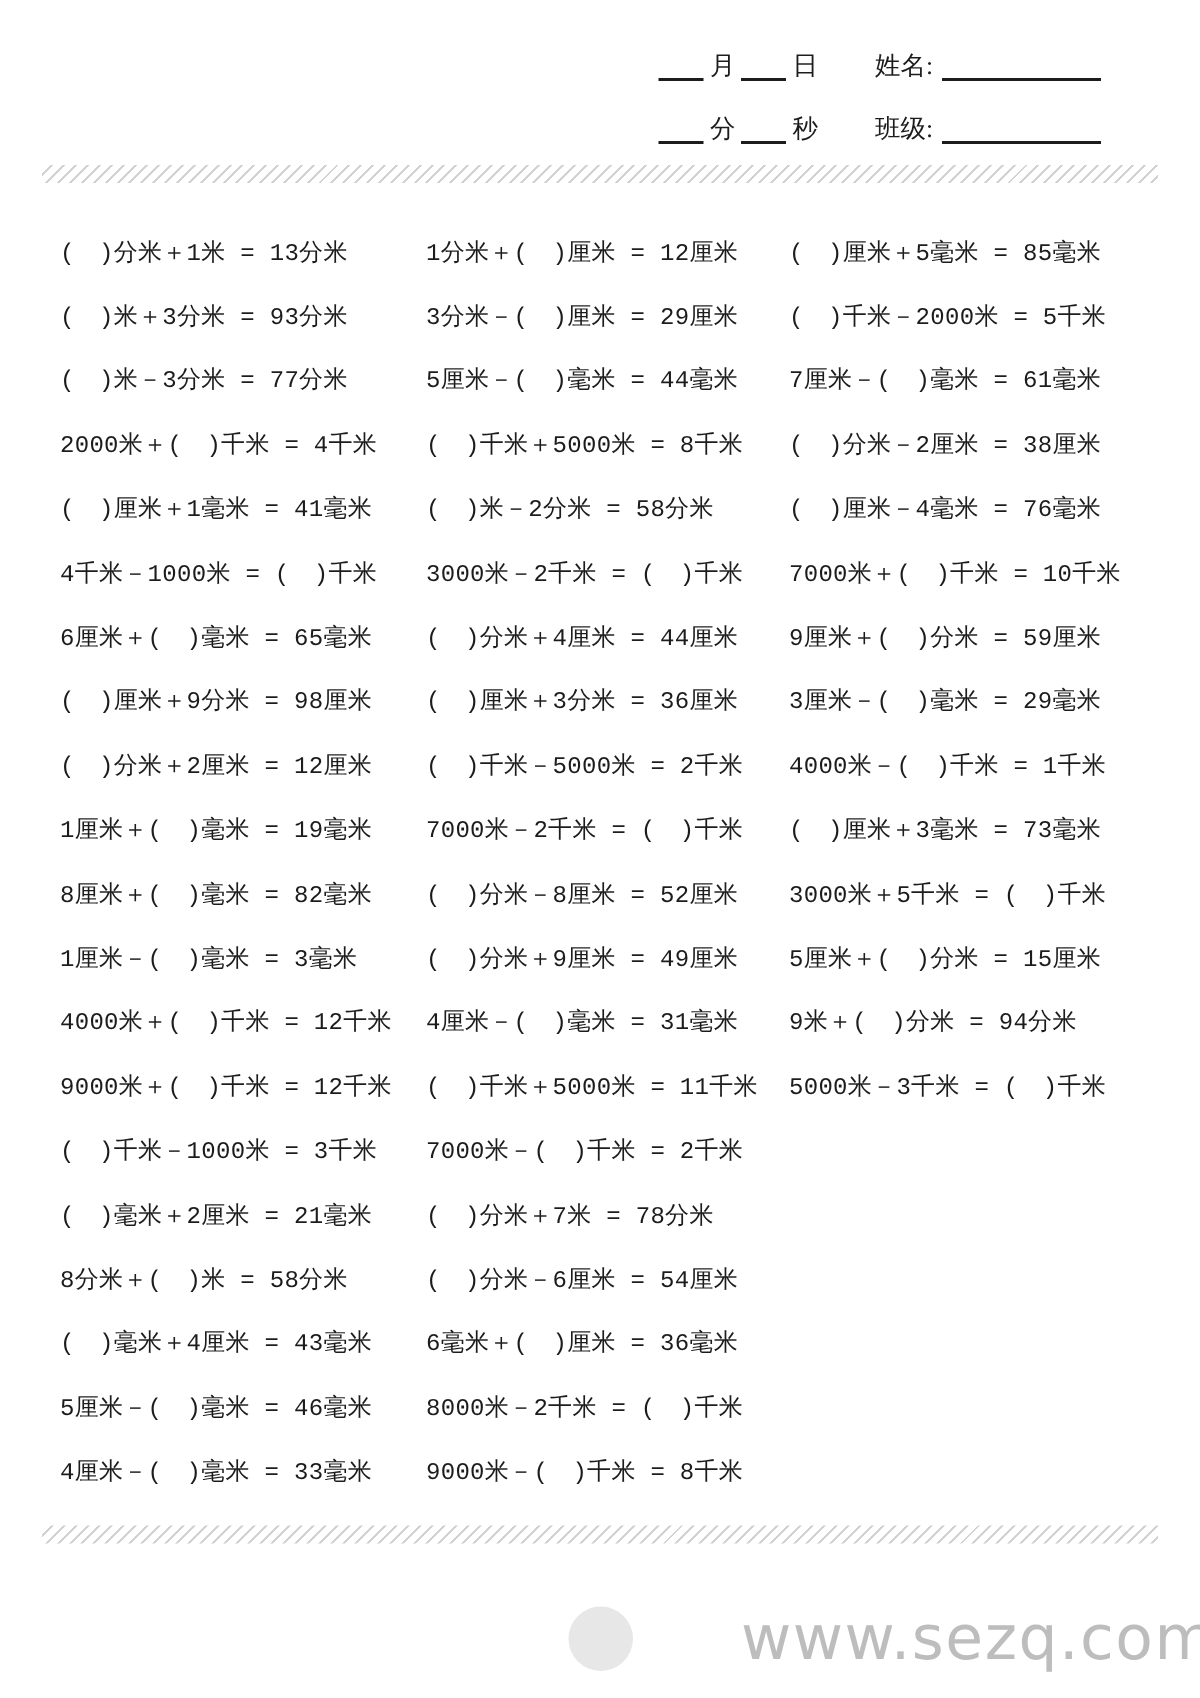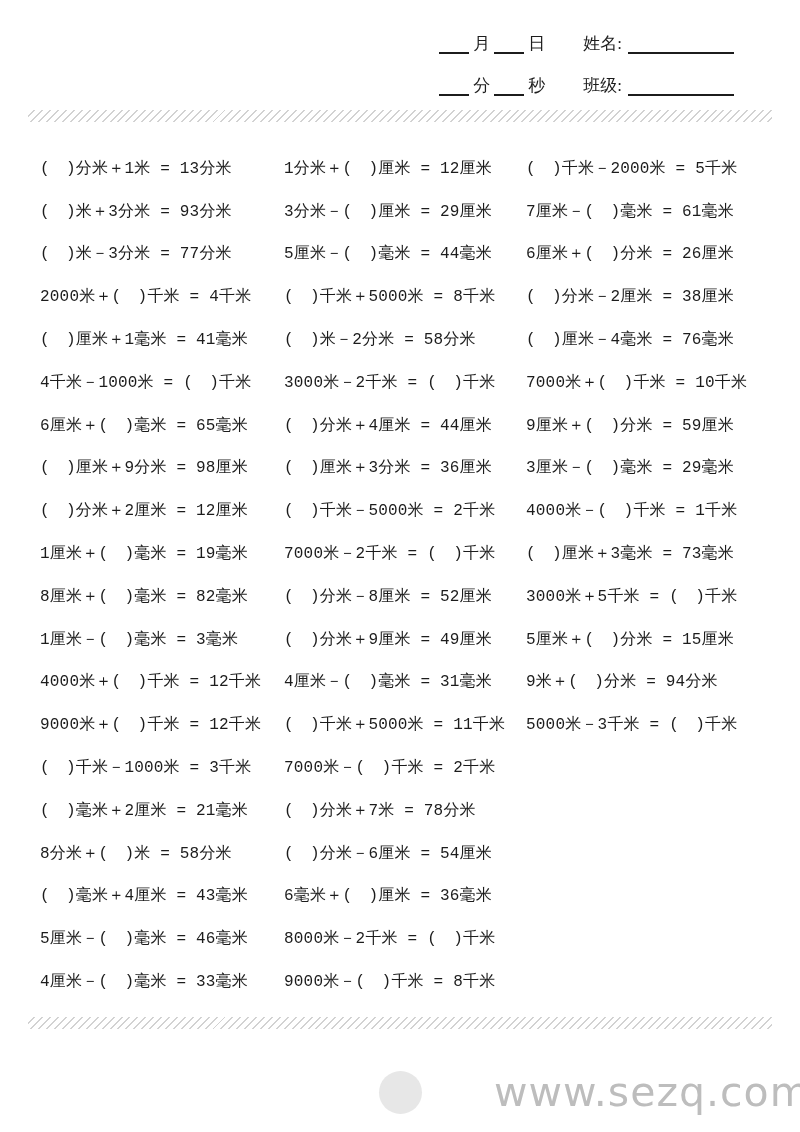--- a/index.html
+++ b/index.html
@@ -159,23 +159,23 @@
       <div class="problem">(　)分米－8厘米 = 52厘米</div>
       <div class="problem">(　)分米＋9厘米 = 49厘米</div>
       <div class="problem">4厘米－(　)毫米 = 31毫米</div>
       <div class="problem">(　)千米＋5000米 = 11千米</div>
       <div class="problem">7000米－(　)千米 = 2千米</div>
       <div class="problem">(　)分米＋7米 = 78分米</div>
       <div class="problem">(　)分米－6厘米 = 54厘米</div>
       <div class="problem">6毫米＋(　)厘米 = 36毫米</div>
       <div class="problem">8000米－2千米 = (　)千米</div>
       <div class="problem">9000米－(　)千米 = 8千米</div>
+      <div class="problem">(　)厘米＋5毫米 = 85毫米</div>
       <div class="problem">(　)千米－2000米 = 5千米</div>
       <div class="problem">7厘米－(　)毫米 = 61毫米</div>
-      <div class="problem">6厘米＋(　)分米 = 26厘米</div>
       <div class="problem">(　)分米－2厘米 = 38厘米</div>
       <div class="problem">(　)厘米－4毫米 = 76毫米</div>
       <div class="problem">7000米＋(　)千米 = 10千米</div>
       <div class="problem">9厘米＋(　)分米 = 59厘米</div>
       <div class="problem">3厘米－(　)毫米 = 29毫米</div>
       <div class="problem">4000米－(　)千米 = 1千米</div>
       <div class="problem">(　)厘米＋3毫米 = 73毫米</div>
       <div class="problem">3000米＋5千米 = (　)千米</div>
       <div class="problem">5厘米＋(　)分米 = 15厘米</div>
       <div class="problem">9米＋(　)分米 = 94分米</div>

